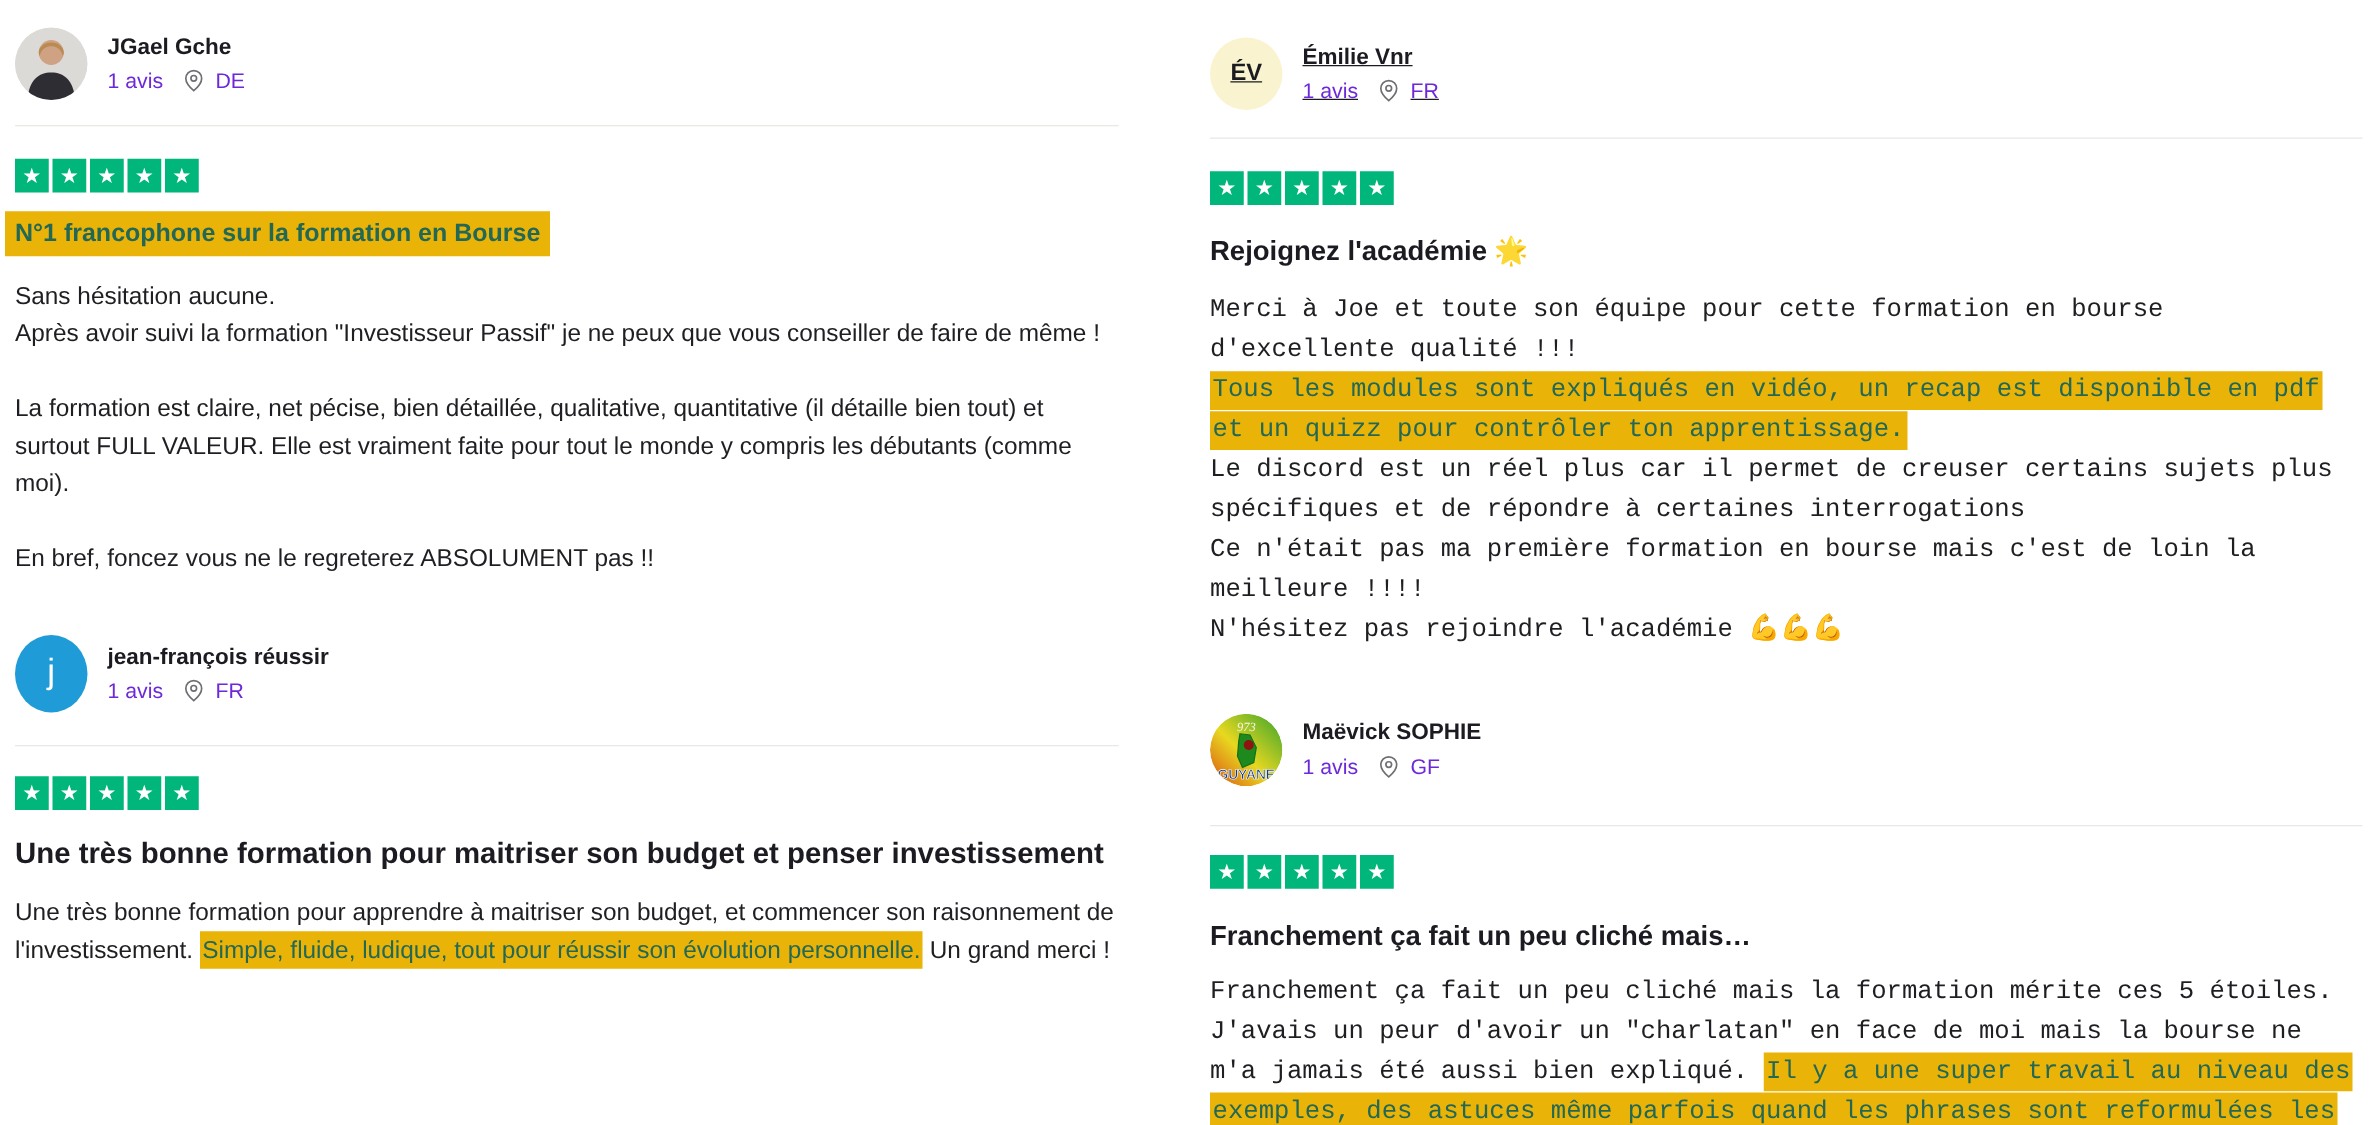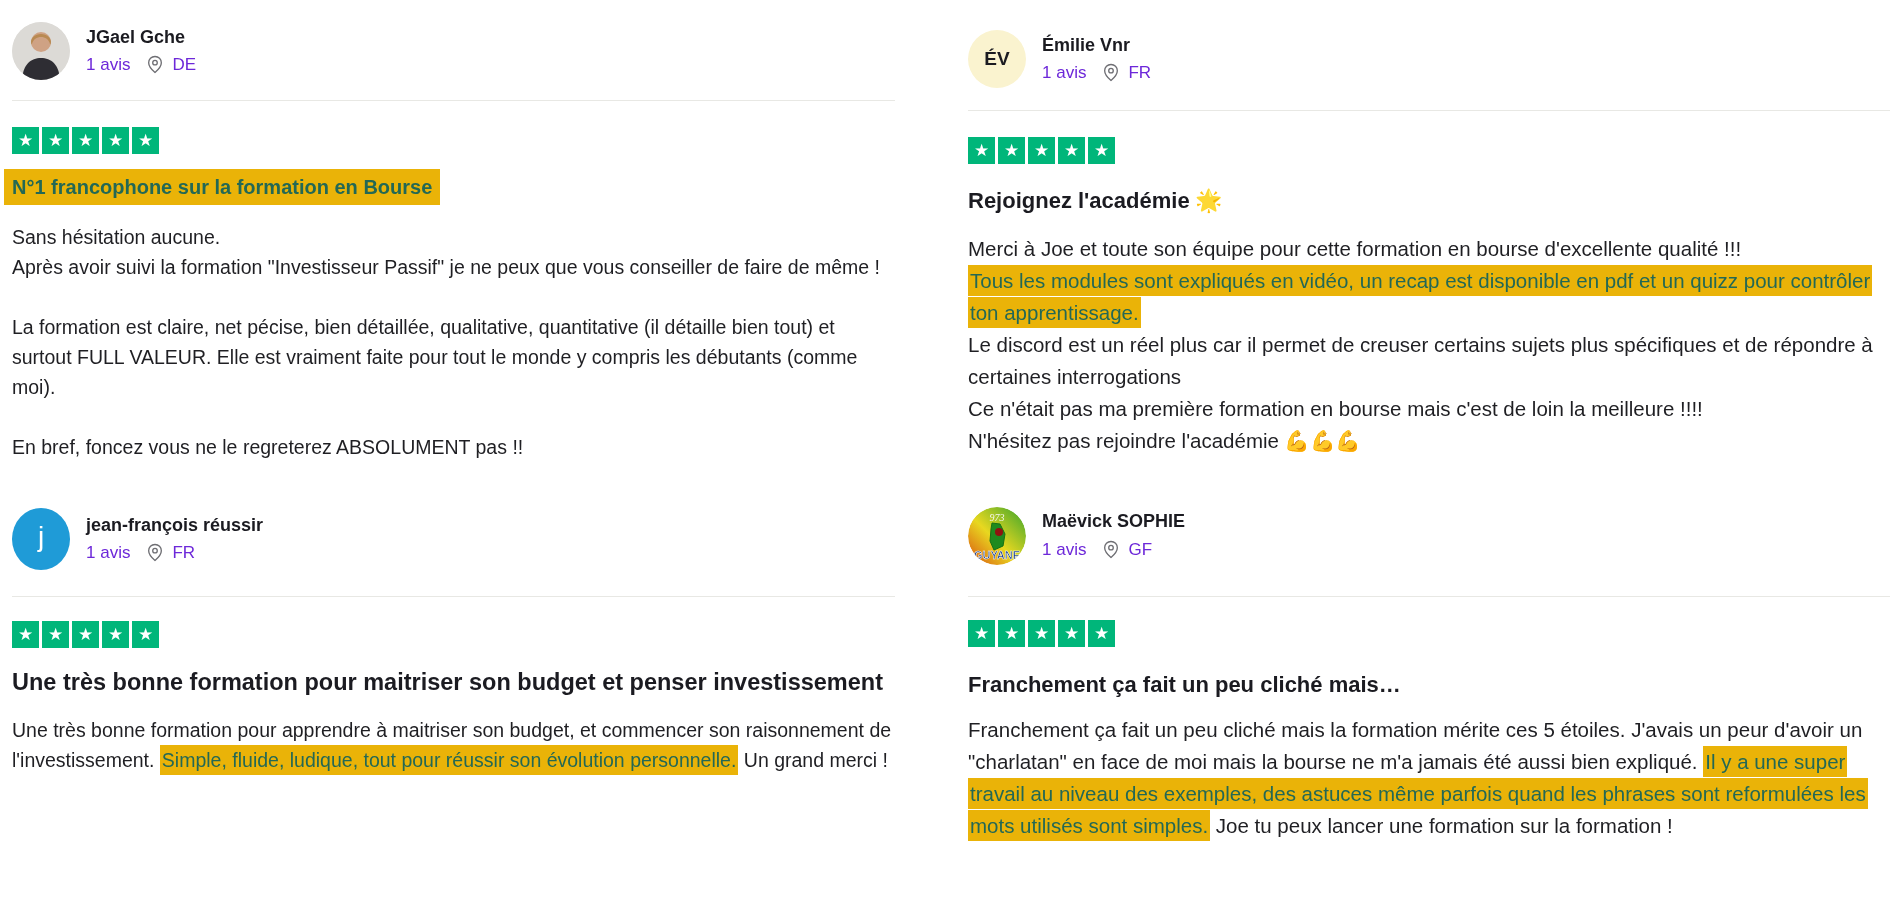--- a/index.html
+++ b/index.html
@@ -56,22 +56,22 @@
   .r-l1 .title{margin-top:15px;font-size:20px;}
   .r-l1 .body{margin-top:17px;}
   .col-left .body{font-size:19.5px;line-height:30px;}
 
   .r-l2 .header{margin-top:46px;}
   .r-l2 .divider{margin-top:26px;}
   .r-l2 .stars{margin-top:24px;}
   .r-l2 .title{margin-top:19px;font-size:23.5px;line-height:31px;}
   .r-l2 .body{margin-top:17px;}
 
-  .col-right .body{font-size:20.5px;line-height:32px;}
-  .r-r1 .header{margin-top:30px;}
+  .col-right .body{font-size:20.5px;line-height:32px;font-family:Liberation Mono, monospace;}
+  .r-r1 .header{margin-top:30px;text-decoration:underline;}
   .r-r1 .divider{margin-top:22px;}
   .r-r1 .stars{margin-top:26px;}
   .r-r1 .title{margin-top:23px;font-size:22px;}
   .r-r1 .body{margin-top:17px;}
 
   .r-r2 .header{margin-top:50px;}
   .r-r2 .divider{margin-top:31px;}
   .r-r2 .stars{margin-top:23px;}
   .r-r2 .title{margin-top:24px;font-size:22px;}
   .r-r2 .body{margin-top:15px;}

